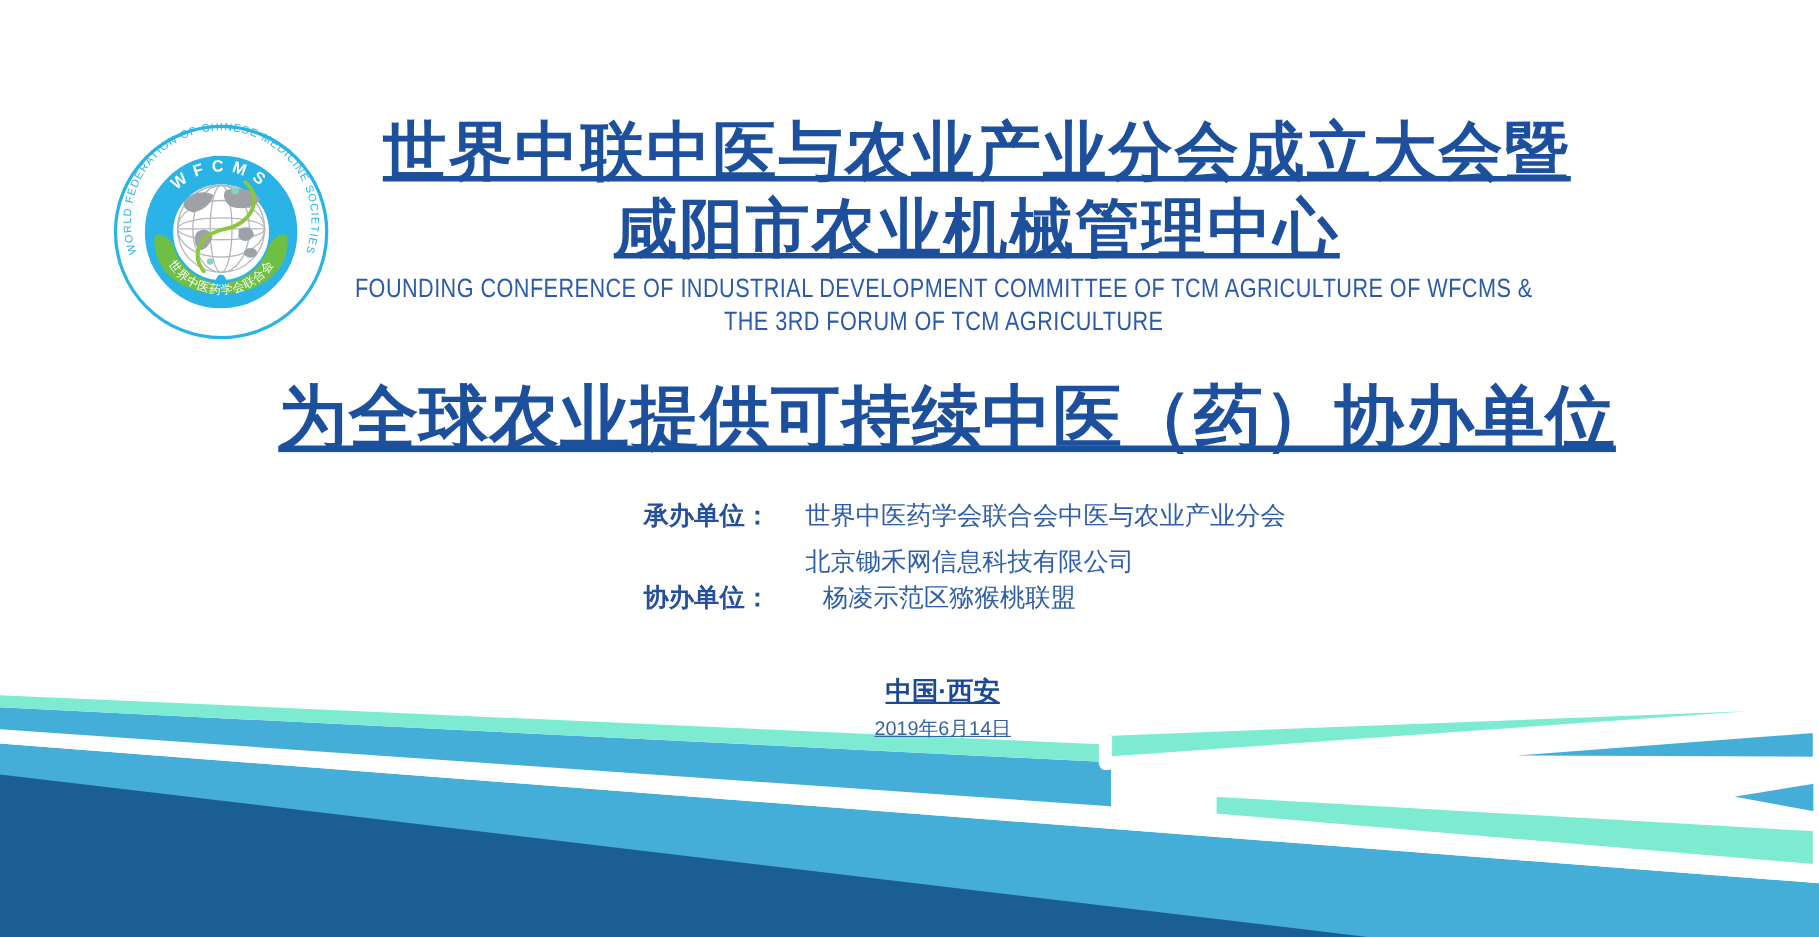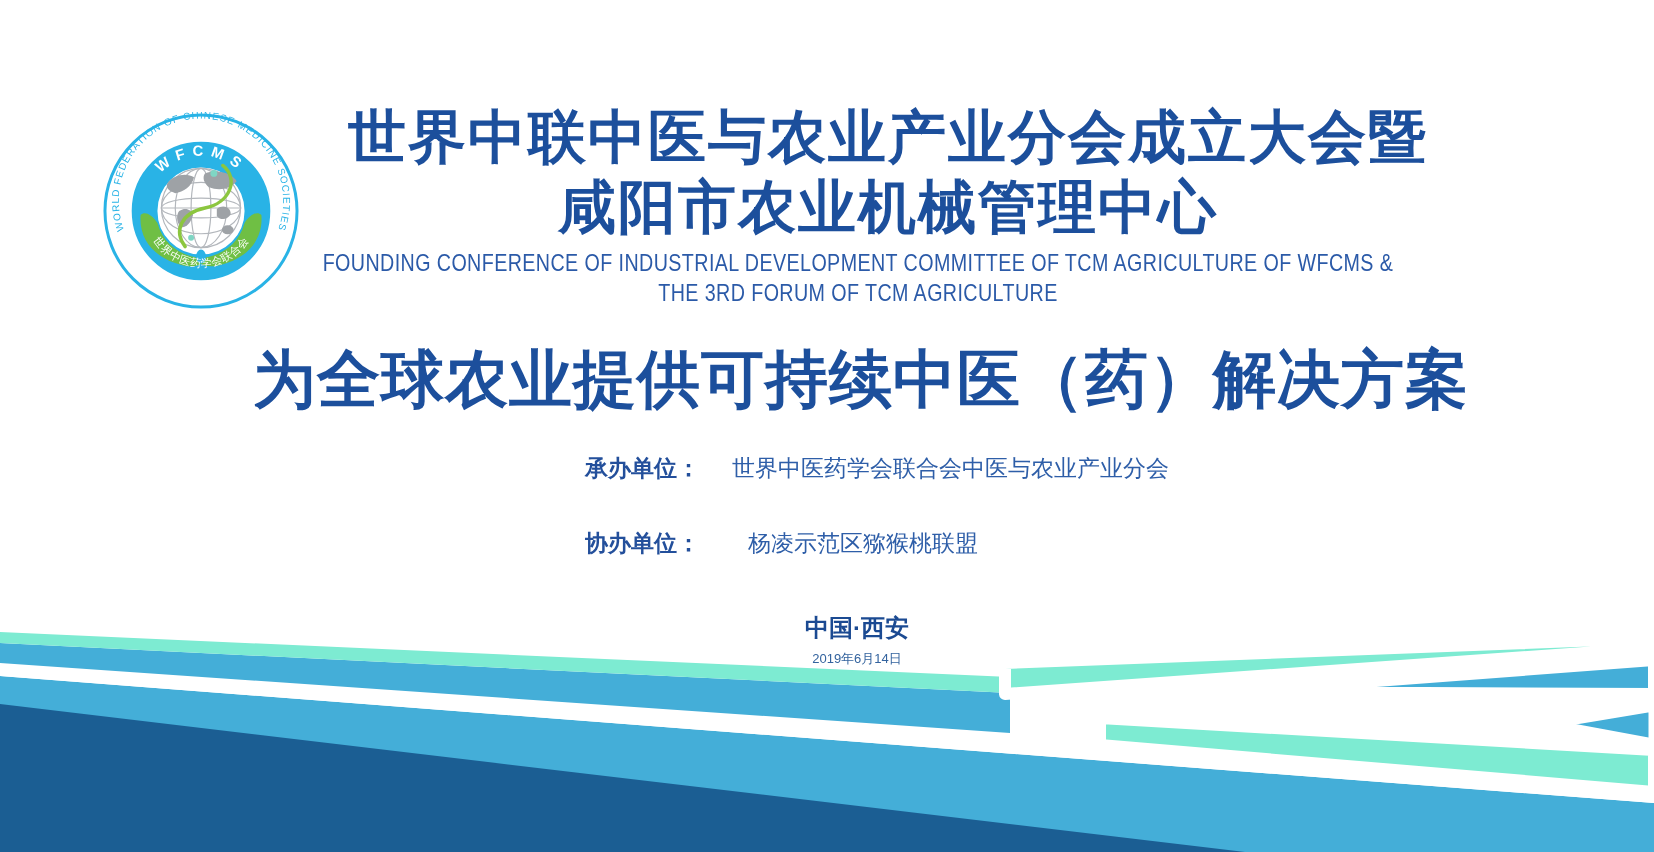--- a/index.html
+++ b/index.html
@@ -1,28 +1,28 @@
 <!DOCTYPE html>
 <html style="--title-blue: #1C4F9C; --subtitle-blue: #2B5AA8; --label-blue: #234F9B; --body-blue: #2E5EA8; --location-blue: #1B4A92; --date-blue: #33639E; --stripe-teal: #7DEBD2; --stripe-sky: #44AED8; --stripe-navy: #1B5E93; --logo-cyan: #29B3E6; --logo-green: #6FBF44; --logo-gray: #9EA2A6;"><head>
 <meta charset="utf-8">
 <style>
   html,body{margin:0;padding:0;background:#888;}
   .stage{position:relative;width:1654px;height:852px;background:#ffffff;overflow:hidden;
          font-family:"Liberation Sans",sans-serif;}
   .abs{position:absolute;white-space:nowrap;}
-  .ctr{transform:translateX(-50%);}
+  .ctr{transform:translateX(-50%);text-decoration:underline;}
   .title-line{font-weight:700;font-size:58px;letter-spacing:2px;color:var(--title-blue);}
   .eng-line{font-size:24px;font-weight:400;letter-spacing:0.5px;color:var(--subtitle-blue);
             transform:translateX(-50%) scaleX(0.82);}
   .slogan{font-weight:700;font-size:63px;letter-spacing:1px;color:var(--title-blue);}
   .org-row{position:absolute;left:585px;display:flex;font-size:23px;line-height:42px;}
   .org-label{font-weight:700;color:var(--label-blue);width:118px;flex:0 0 auto;}
   .org-lines{color:var(--body-blue);margin-left:29px;}
   .loc{font-weight:700;font-size:24px;color:var(--location-blue);}
-  .date{font-size:13px;color:var(--date-blue);}
+  .date{font-size:18px;color:var(--date-blue);}
   svg text{font-family:"Liberation Sans",sans-serif;}
   .decor{position:absolute;left:0;top:0;pointer-events:none;}
 </style>
 </head>
 <body>
 
 <div class="stage">
 
   <svg class="decor" width="1654" height="852" viewBox="0 0 1654 852">
     <polygon style="fill:var(--stripe-sky)" points="0,676 1654,803 1654,852 0,852"></polygon>
@@ -79,26 +79,27 @@
       <textPath href="#arcCn" startOffset="50%" text-anchor="middle">世界中医药学会联合会</textPath>
     </text>
   </svg>
 
   <div class="abs ctr title-line" style="left:888px;top:99px;">世界中联中医与农业产业分会成立大会暨</div>
   <div class="abs ctr title-line" style="left:888px;top:169px;">咸阳市农业机械管理中心</div>
 
   <div class="abs eng-line" style="left:858px;top:249px;">FOUNDING CONFERENCE OF INDUSTRIAL DEVELOPMENT COMMITTEE OF TCM AGRICULTURE OF WFCMS &amp;</div>
   <div class="abs eng-line" style="left:858px;top:279px;">THE 3RD FORUM OF TCM AGRICULTURE</div>
 
-  <div class="abs ctr slogan" style="left:861px;top:337px;">为全球农业提供可持续中医（药）解决方案</div>
+  <div class="abs ctr slogan" style="left:861px;top:337px;">为全球农业提供可持续中医（药）协办单位</div>
 
   <div class="org-row" style="top:447px;">
     <div class="org-label">承办单位：</div>
     <div class="org-lines">
       <div>世界中医药学会联合会中医与农业产业分会</div>
+      <div>北京锄禾网信息科技有限公司</div>
     </div>
   </div>
   <div class="org-row" style="top:522px;gap:16px;">
     <div class="org-label">协办单位：</div>
     <div class="org-lines">
       <div>杨凌示范区猕猴桃联盟</div>
     </div>
   </div>
 
   <div class="abs ctr loc" style="left:857px;top:612px;">中国·西安</div>

